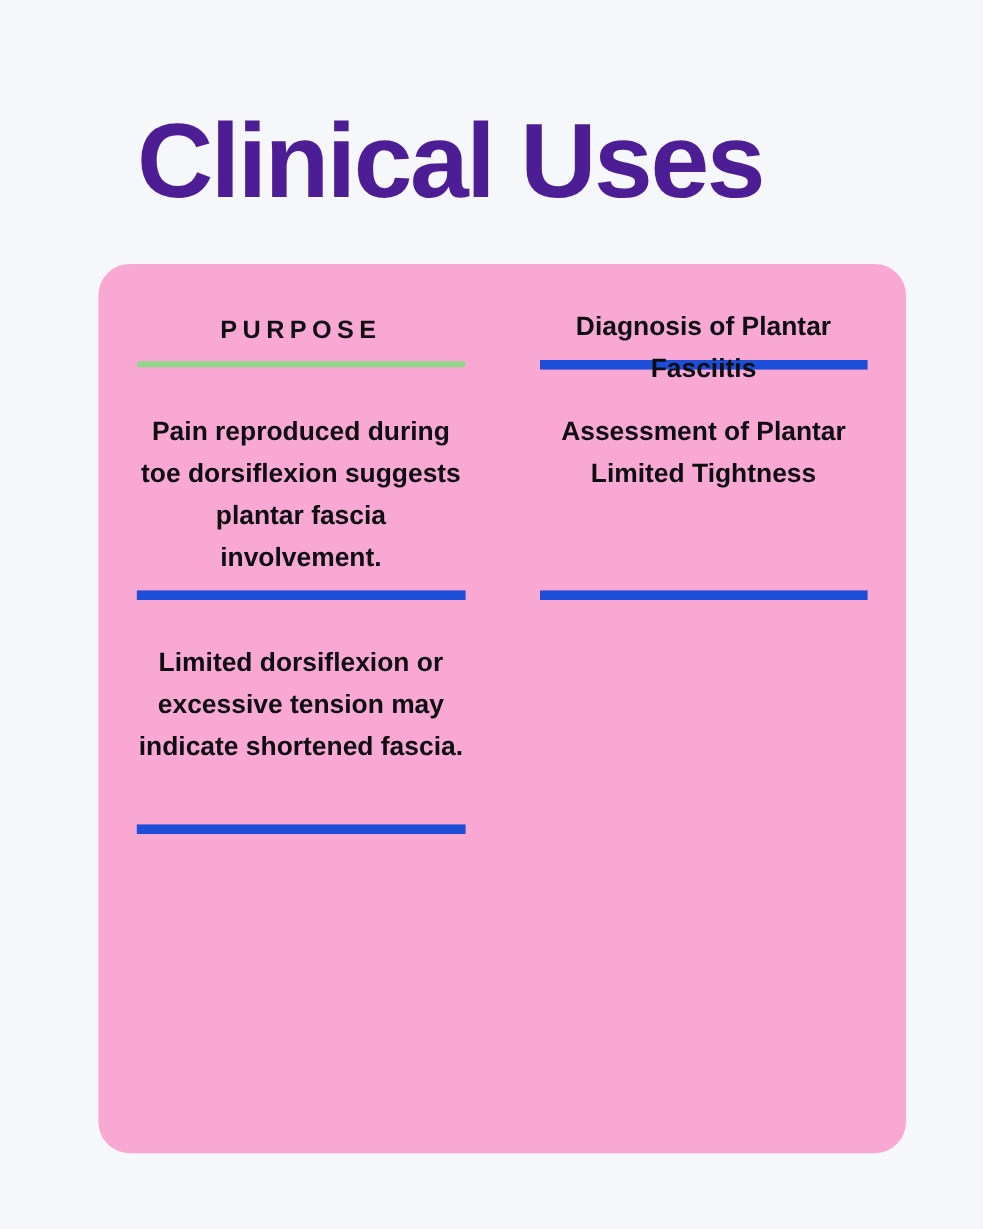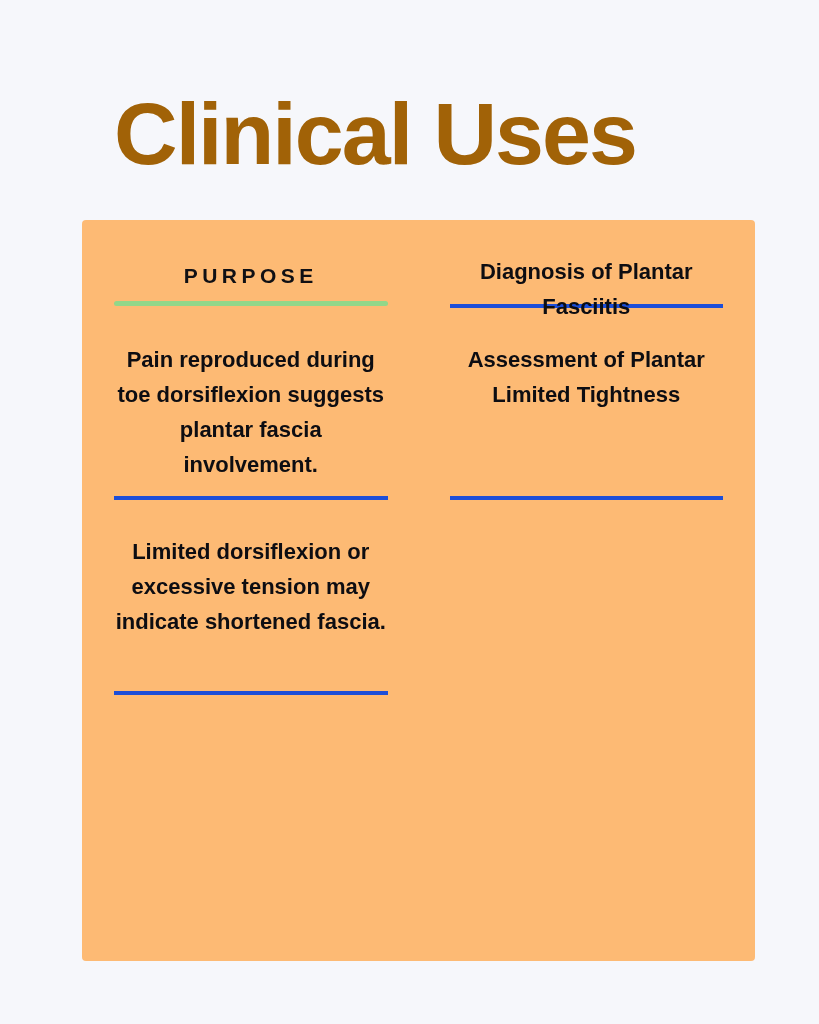--- a/index.html
+++ b/index.html
@@ -16,31 +16,31 @@
   .page-title {
     position: absolute;
     top: 82px;
     left: 0;
     width: 750px;
     text-align: center;
     font-size: 88px;
     line-height: 104px;
     font-weight: 800;
     letter-spacing: -2px;
-    color: #a16207;
+    color: #4c1d95;
   }
 
   .card {
     position: absolute;
     left: 82px;
     top: 220px;
     width: 673px;
     height: 741px;
-    background: #fdba74;
-    border-radius: 4px;
+    background: #f9a8d4;
+    border-radius: 26px;
   }
 
   .table-grid {
     display: grid;
     grid-template-columns: 1fr 1fr;
     column-gap: 62px;
     padding: 0 32px;
     grid-template-rows: 88px 192px 195px auto;
   }
 
@@ -70,21 +70,21 @@
   .body-cell {
     padding-top: 34px;
     text-align: center;
     font-size: 22px;
     font-weight: 700;
     line-height: 35px;
     color: #0d0d12;
   }
 
   .divided {
-    border-bottom: 4px solid #1d4ed8;
+    border-bottom: 8px solid #1d4ed8;
   }
 </style>
 </head>
 <body>
 
 <h1 class="page-title">Clinical Uses</h1>
 
 <div class="card">
   <div class="table-grid">
 

